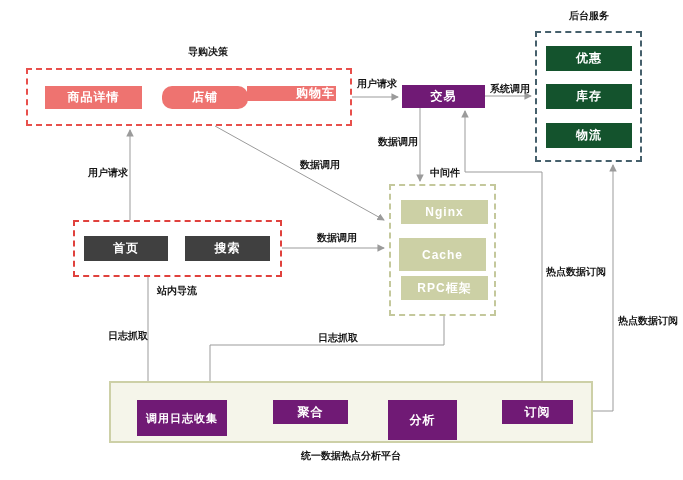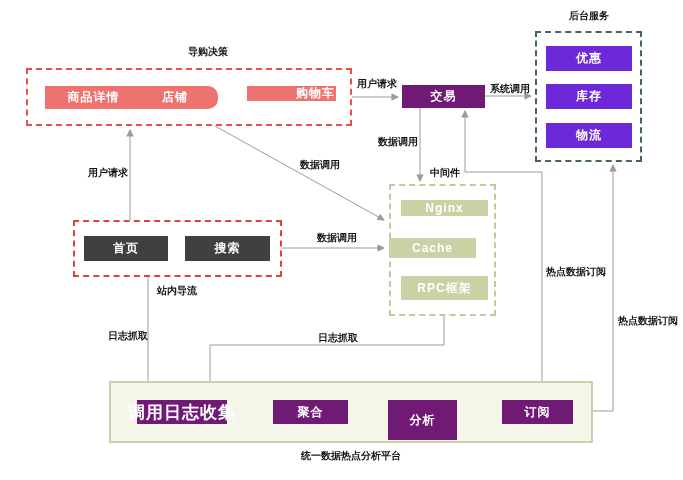--- a/index.html
+++ b/index.html
@@ -19,21 +19,21 @@
   .gb-platform{left:109px;top:381px;width:484px;height:62px;border:2px solid #cdd0a7;background:#f5f5ea;}
   .node{
     position:absolute;box-sizing:border-box;
     display:flex;align-items:center;justify-content:center;
     color:#ffffff;font-weight:bold;font-size:12px;
     white-space:nowrap;letter-spacing:1px;
   }
   .salmon{background:#ee7370;}
   .brick{background:#404040;}
   .slate{background:#701a75;}
-  .teal{background:#6d28d9;}
+  .teal{background:#14532d;}
   .olive{background:#ccd0a5;}
   .lbl{
     position:absolute;font-size:10px;font-weight:bold;color:#161616;
     white-space:nowrap;line-height:12px;
   }
   .lbl.center{text-align:center;}
 </style>
 </head>
 <body>
 
@@ -72,37 +72,37 @@
   <div class="group-box gb-backend"></div>
   <div class="group-box gb-middleware"></div>
   <div class="group-box gb-platform"></div>
 
   <div class="lbl center" style="left:168px;top:46px;width:80px;">导购决策</div>
   <div class="lbl center" style="left:549px;top:10px;width:80px;">后台服务</div>
   <div class="lbl" style="left:430px;top:167px;">中间件</div>
   <div class="lbl center" style="left:281px;top:450px;width:140px;">统一数据热点分析平台</div>
 
   <div class="node salmon" style="left:45px;top:86px;width:97px;height:23px;">商品详情</div>
-  <div class="node salmon" style="left:132px;top:86px;width:86px;height:23px;border-radius:10px;">店铺</div>
+  <div class="node salmon" style="left:162px;top:86px;width:86px;height:23px;border-radius:10px;">店铺</div>
   <div class="node salmon" style="left:247px;top:86px;width:89px;height:15px;padding-left:48px;">购物车</div>
 
   <div class="node brick" style="left:84px;top:236px;width:84px;height:25px;">首页</div>
   <div class="node brick" style="left:185px;top:236px;width:85px;height:25px;">搜索</div>
 
   <div class="node slate" style="left:402px;top:85px;width:83px;height:23px;">交易</div>
 
   <div class="node teal" style="left:546px;top:46px;width:86px;height:25px;">优惠</div>
   <div class="node teal" style="left:546px;top:84px;width:86px;height:25px;">库存</div>
   <div class="node teal" style="left:546px;top:123px;width:86px;height:25px;">物流</div>
 
-  <div class="node olive" style="left:401px;top:200px;width:87px;height:16px;">Nginx</div>
-  <div class="node olive" style="left:389px;top:238px;width:87px;height:20px;">Cache</div>
+  <div class="node olive" style="left:401px;top:200px;width:87px;height:24px;">Nginx</div>
+  <div class="node olive" style="left:399px;top:238px;width:87px;height:33px;">Cache</div>
   <div class="node olive" style="left:401px;top:276px;width:87px;height:24px;">RPC框架</div>
 
-  <div class="node slate" style="left:137px;top:400px;width:90px;height:24px;font-size:17px;">调用日志收集</div>
+  <div class="node slate" style="left:137px;top:400px;width:90px;height:36px;font-size:11px;">调用日志收集</div>
   <div class="node slate" style="left:273px;top:400px;width:75px;height:24px;">聚合</div>
   <div class="node slate" style="left:388px;top:400px;width:69px;height:40px;">分析</div>
   <div class="node slate" style="left:502px;top:400px;width:71px;height:24px;">订阅</div>
 
   <div class="lbl" style="left:88px;top:167px;">用户请求</div>
   <div class="lbl" style="left:357px;top:78px;">用户请求</div>
   <div class="lbl" style="left:490px;top:83px;">系统调用</div>
   <div class="lbl" style="left:378px;top:136px;">数据调用</div>
   <div class="lbl" style="left:300px;top:159px;">数据调用</div>
   <div class="lbl" style="left:317px;top:232px;">数据调用</div>

